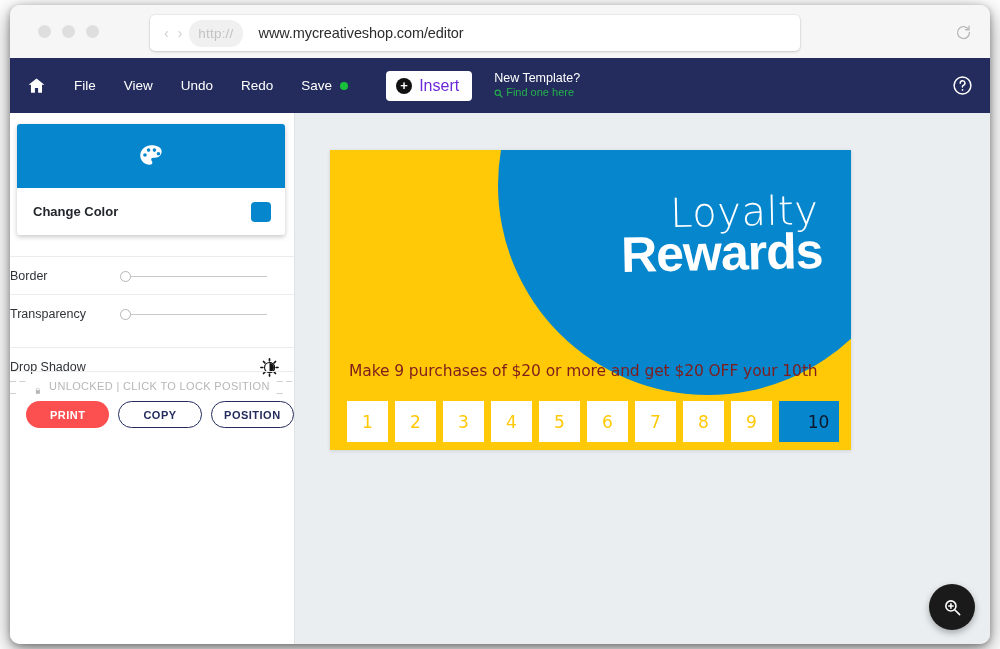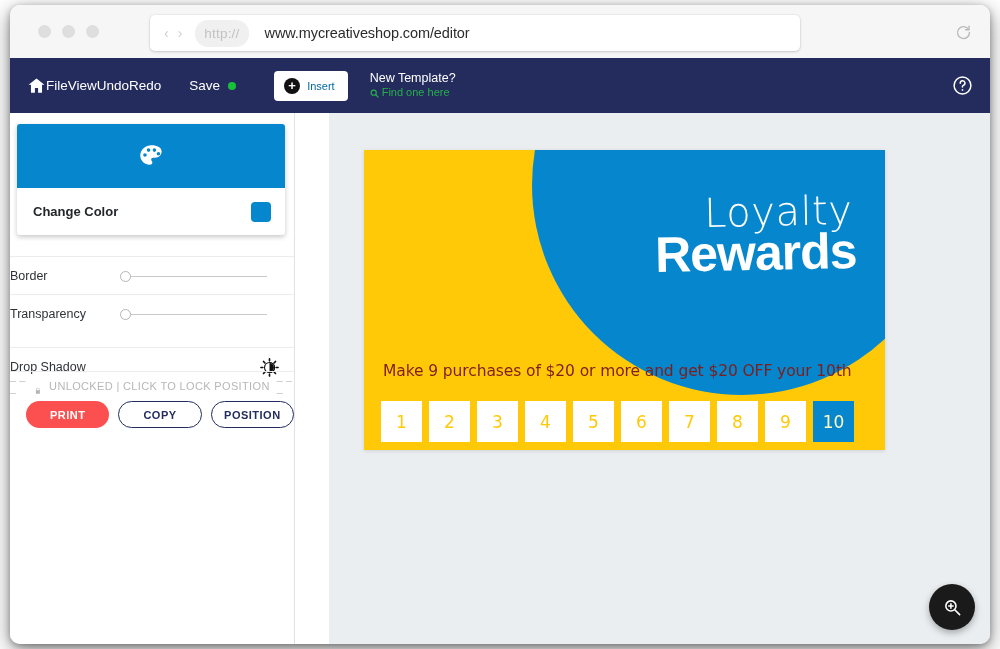--- a/index.html
+++ b/index.html
@@ -67,21 +67,21 @@
     align-items: center;
     gap: 9px;
     margin-left: 14px;
     color: #cfcfcf;
     font-size: 14px;
     line-height: 1;
     user-select: none;
   }
   .nav-arrows span { cursor: default; }
   #scheme {
-    margin-left: 13px;
+    margin-left: 7px;
     background: #f0f0f0;
     color: #c2c2c2;
     font-size: 13.5px;
     padding: 6px 9px;
     border-radius: 13px;
     letter-spacing: 0.2px;
   }
   #url-text {
     margin-left: 16px;
     font-size: 14.5px;
@@ -109,20 +109,21 @@
   #home-icon {
     margin-left: 17px;
     width: 19px; height: 19px;
     color: #ffffff;
     display: flex;
     align-items: center;
   }
   .menu-item {
     color: #ffffff;
     font-size: 13.5px;
+    margin-left: 28px;
     cursor: pointer;
     white-space: nowrap;
   }
   #save-wrap {
     display: flex;
     align-items: center;
     margin-left: 28px;
   }
   #save-wrap .menu-item { margin-left: 0; }
   #save-dot {
@@ -148,22 +149,22 @@
     background: #111111;
     color: #ffffff;
     font-size: 13px;
     font-weight: bold;
     display: flex;
     align-items: center;
     justify-content: center;
     line-height: 1;
   }
   #insert-label {
-    color: #0369a1;
-    font-size: 11px;
+    color: #6d28d9;
+    font-size: 16px;
   }
   #newtpl {
     margin-left: 22px;
     line-height: 1.25;
   }
   #newtpl-title {
     color: #ffffff;
     font-size: 12.5px;
     display: block;
   }
@@ -198,21 +199,20 @@
     color: #ffffff;
   }
 
   
   #app-body {
     position: absolute;
     left: 0; top: 108px;
     width: 980px;
     height: 405px;
     display: flex;
-    gap: 34px;
   }
 
   
   #sidebar {
     width: 284px;
     height: 531px;
     background: #ffffff;
     border-right: 1px solid #dfe3e6;
     position: relative;
     flex: 0 0 284px;
@@ -453,21 +453,22 @@
     color: #ffc907;
     font-size: 17px;
     font-family: "DejaVu Sans", sans-serif;
     display: flex;
     align-items: center;
     justify-content: center;
     cursor: pointer;
   }
   .stamp.filled {
     background: #0686cc;
-    color: #fef9c3;
+    color: #0f172a;
+    padding-left: 19px;
   }
 
   
   #zoom-fab {
     position: absolute;
     right: 15px;
     bottom: 14px;
     width: 46px;
     height: 46px;
     border-radius: 50%;

